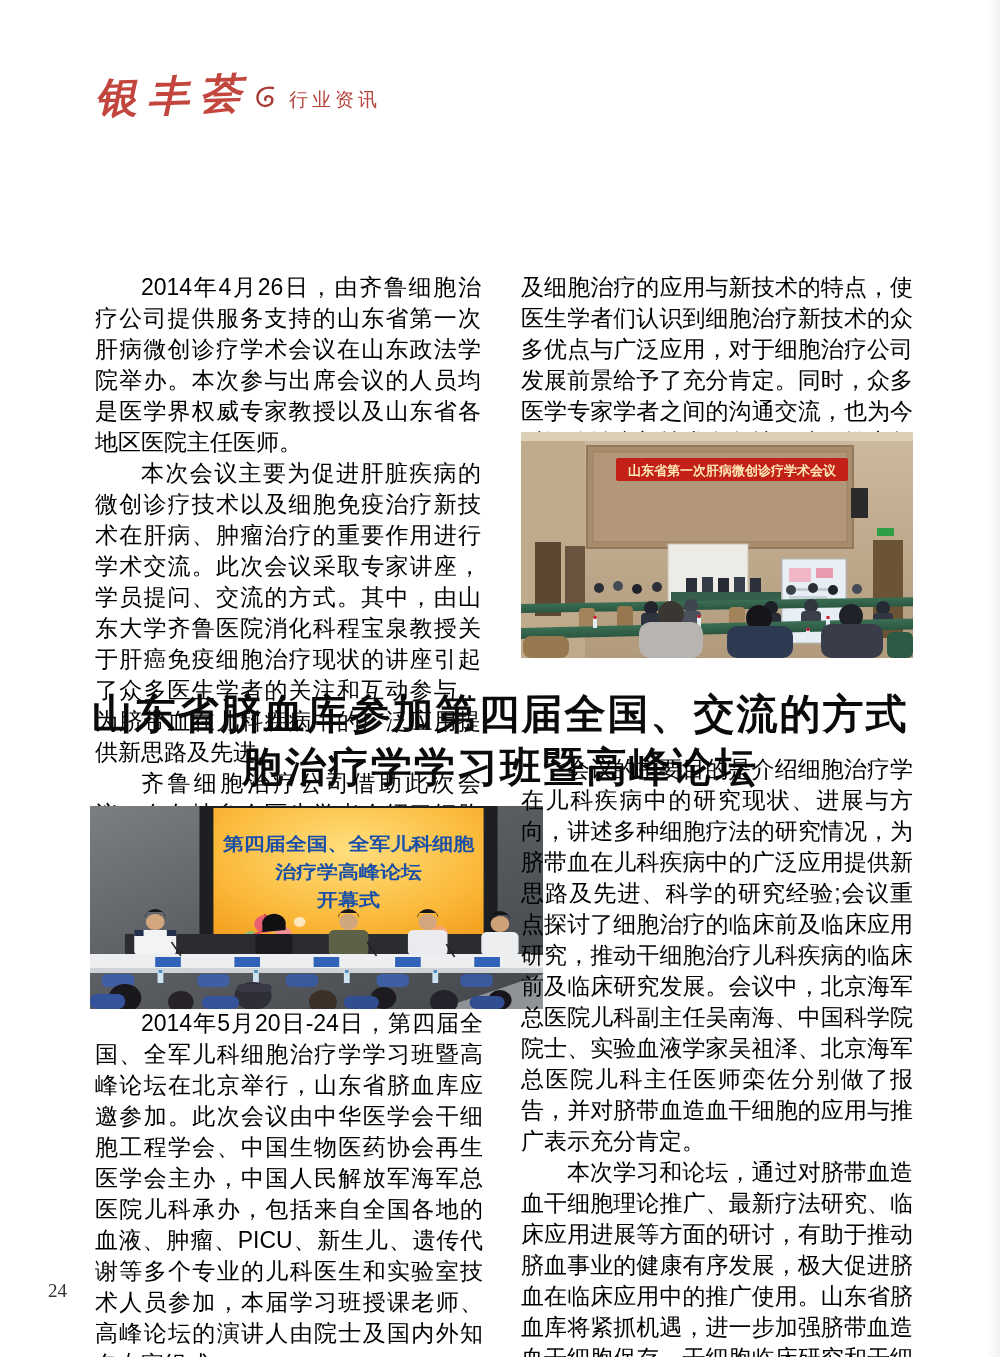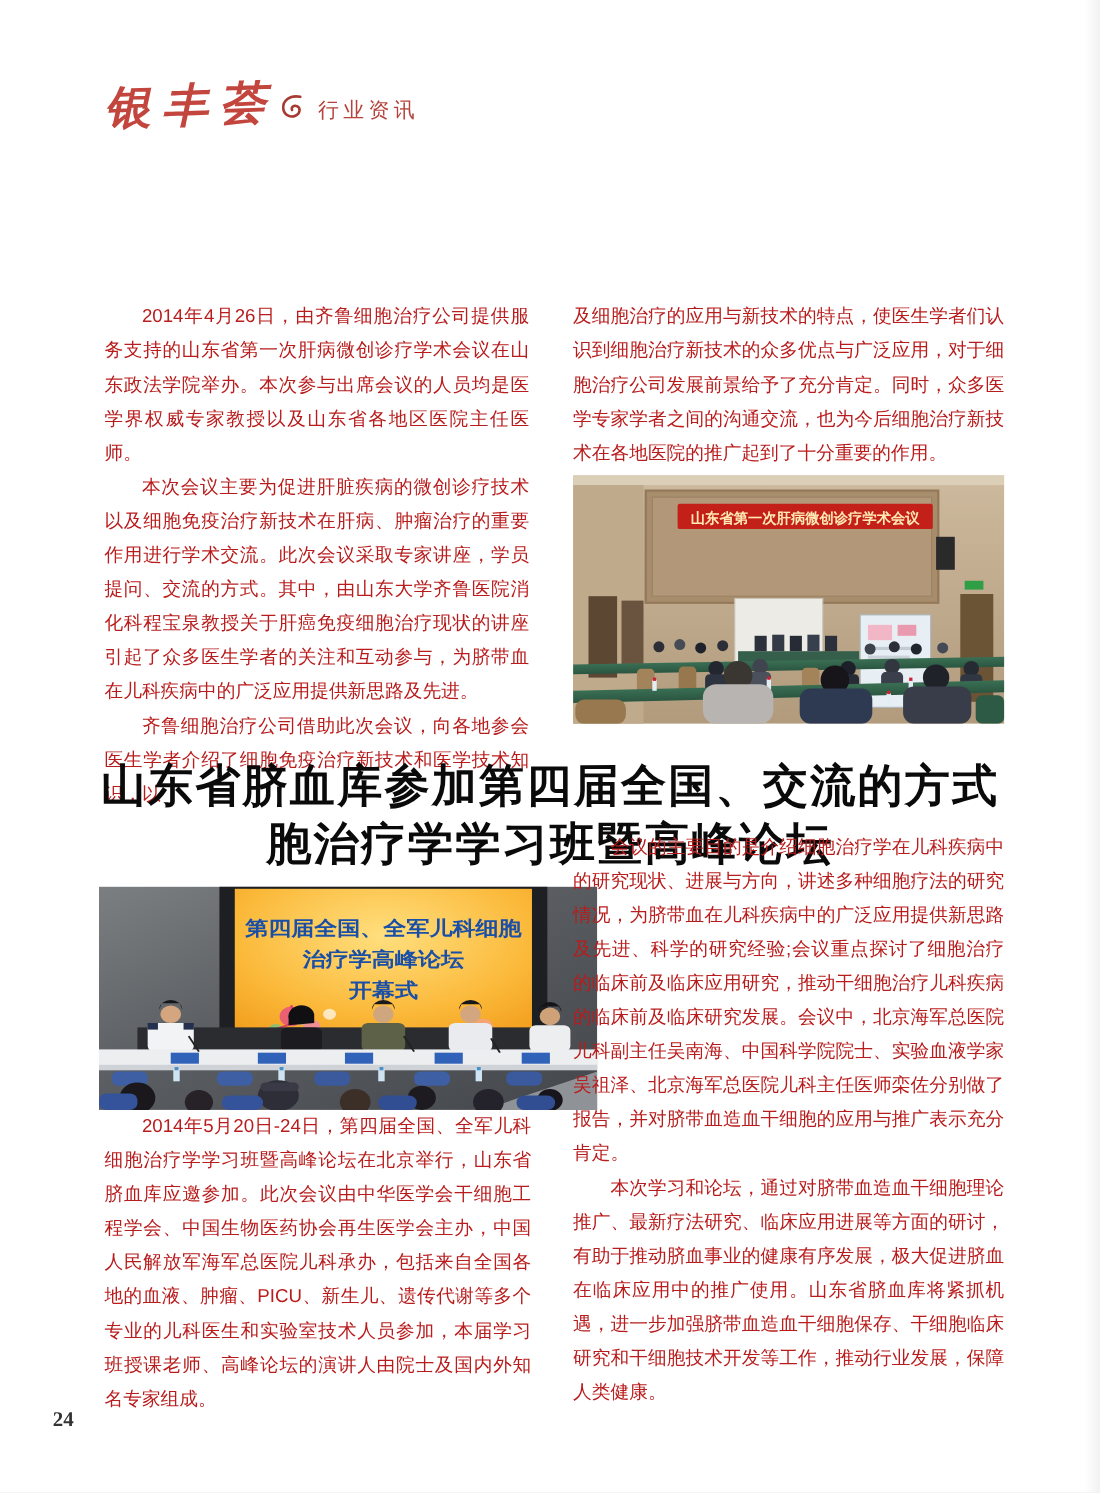--- a/index.html
+++ b/index.html
@@ -19,36 +19,36 @@
   .section-label{font-size:19px;color:#b5433c;letter-spacing:4px;margin-top:8px;}
   
   .headline{
     position:absolute;left:0;width:1000px;text-align:center;
     font-family:"Liberation Serif",serif;font-weight:900;color:#0a0a0a;
     font-size:42px;line-height:53px;letter-spacing:2px;
   }
   .headline-1{top:152px;}
   .headline-2{top:688px;font-size:41px;}
   
-  .body-col{position:absolute;font-size:17px;line-height:31px;text-align:justify;color:#b91c1c;}
+  .body-col{position:absolute;font-size:23px;line-height:31px;text-align:justify;color:#000000;}
   .body-col p{margin:0;text-indent:2em;}
   .body-col p.no-indent{text-indent:0;}
   .a1-left{left:95px;top:272px;width:386px;}
   .a1-right{left:521px;top:272px;width:392px;}
   .a2-left{left:95px;top:1008px;width:388px;}
   .a2-right{left:521px;top:754px;width:392px;}
   
   .photo{position:absolute;display:block;text-align:right;}
   .photo-1{left:521px;top:432px;width:392px;height:226px;}
   .photo-2{left:90px;top:806px;width:453px;height:203px;}
   .photo svg{display:block;width:100%;height:100%;}
   
   .page-number{
     position:absolute;left:48px;top:1280px;
-    font-family:"Liberation Serif",serif;font-size:19px;color:#333;font-weight:bold;
+    font-family:"Liberation Serif",serif;font-size:19px;color:#333;
   }
   .edge-shadow{
     position:absolute;right:0;top:0;width:14px;height:100%;
     background:linear-gradient(to right,rgba(0,0,0,0),rgba(0,0,0,0.05));
   }
 </style>
 </head>
 <body>
 
 <div class="page">

